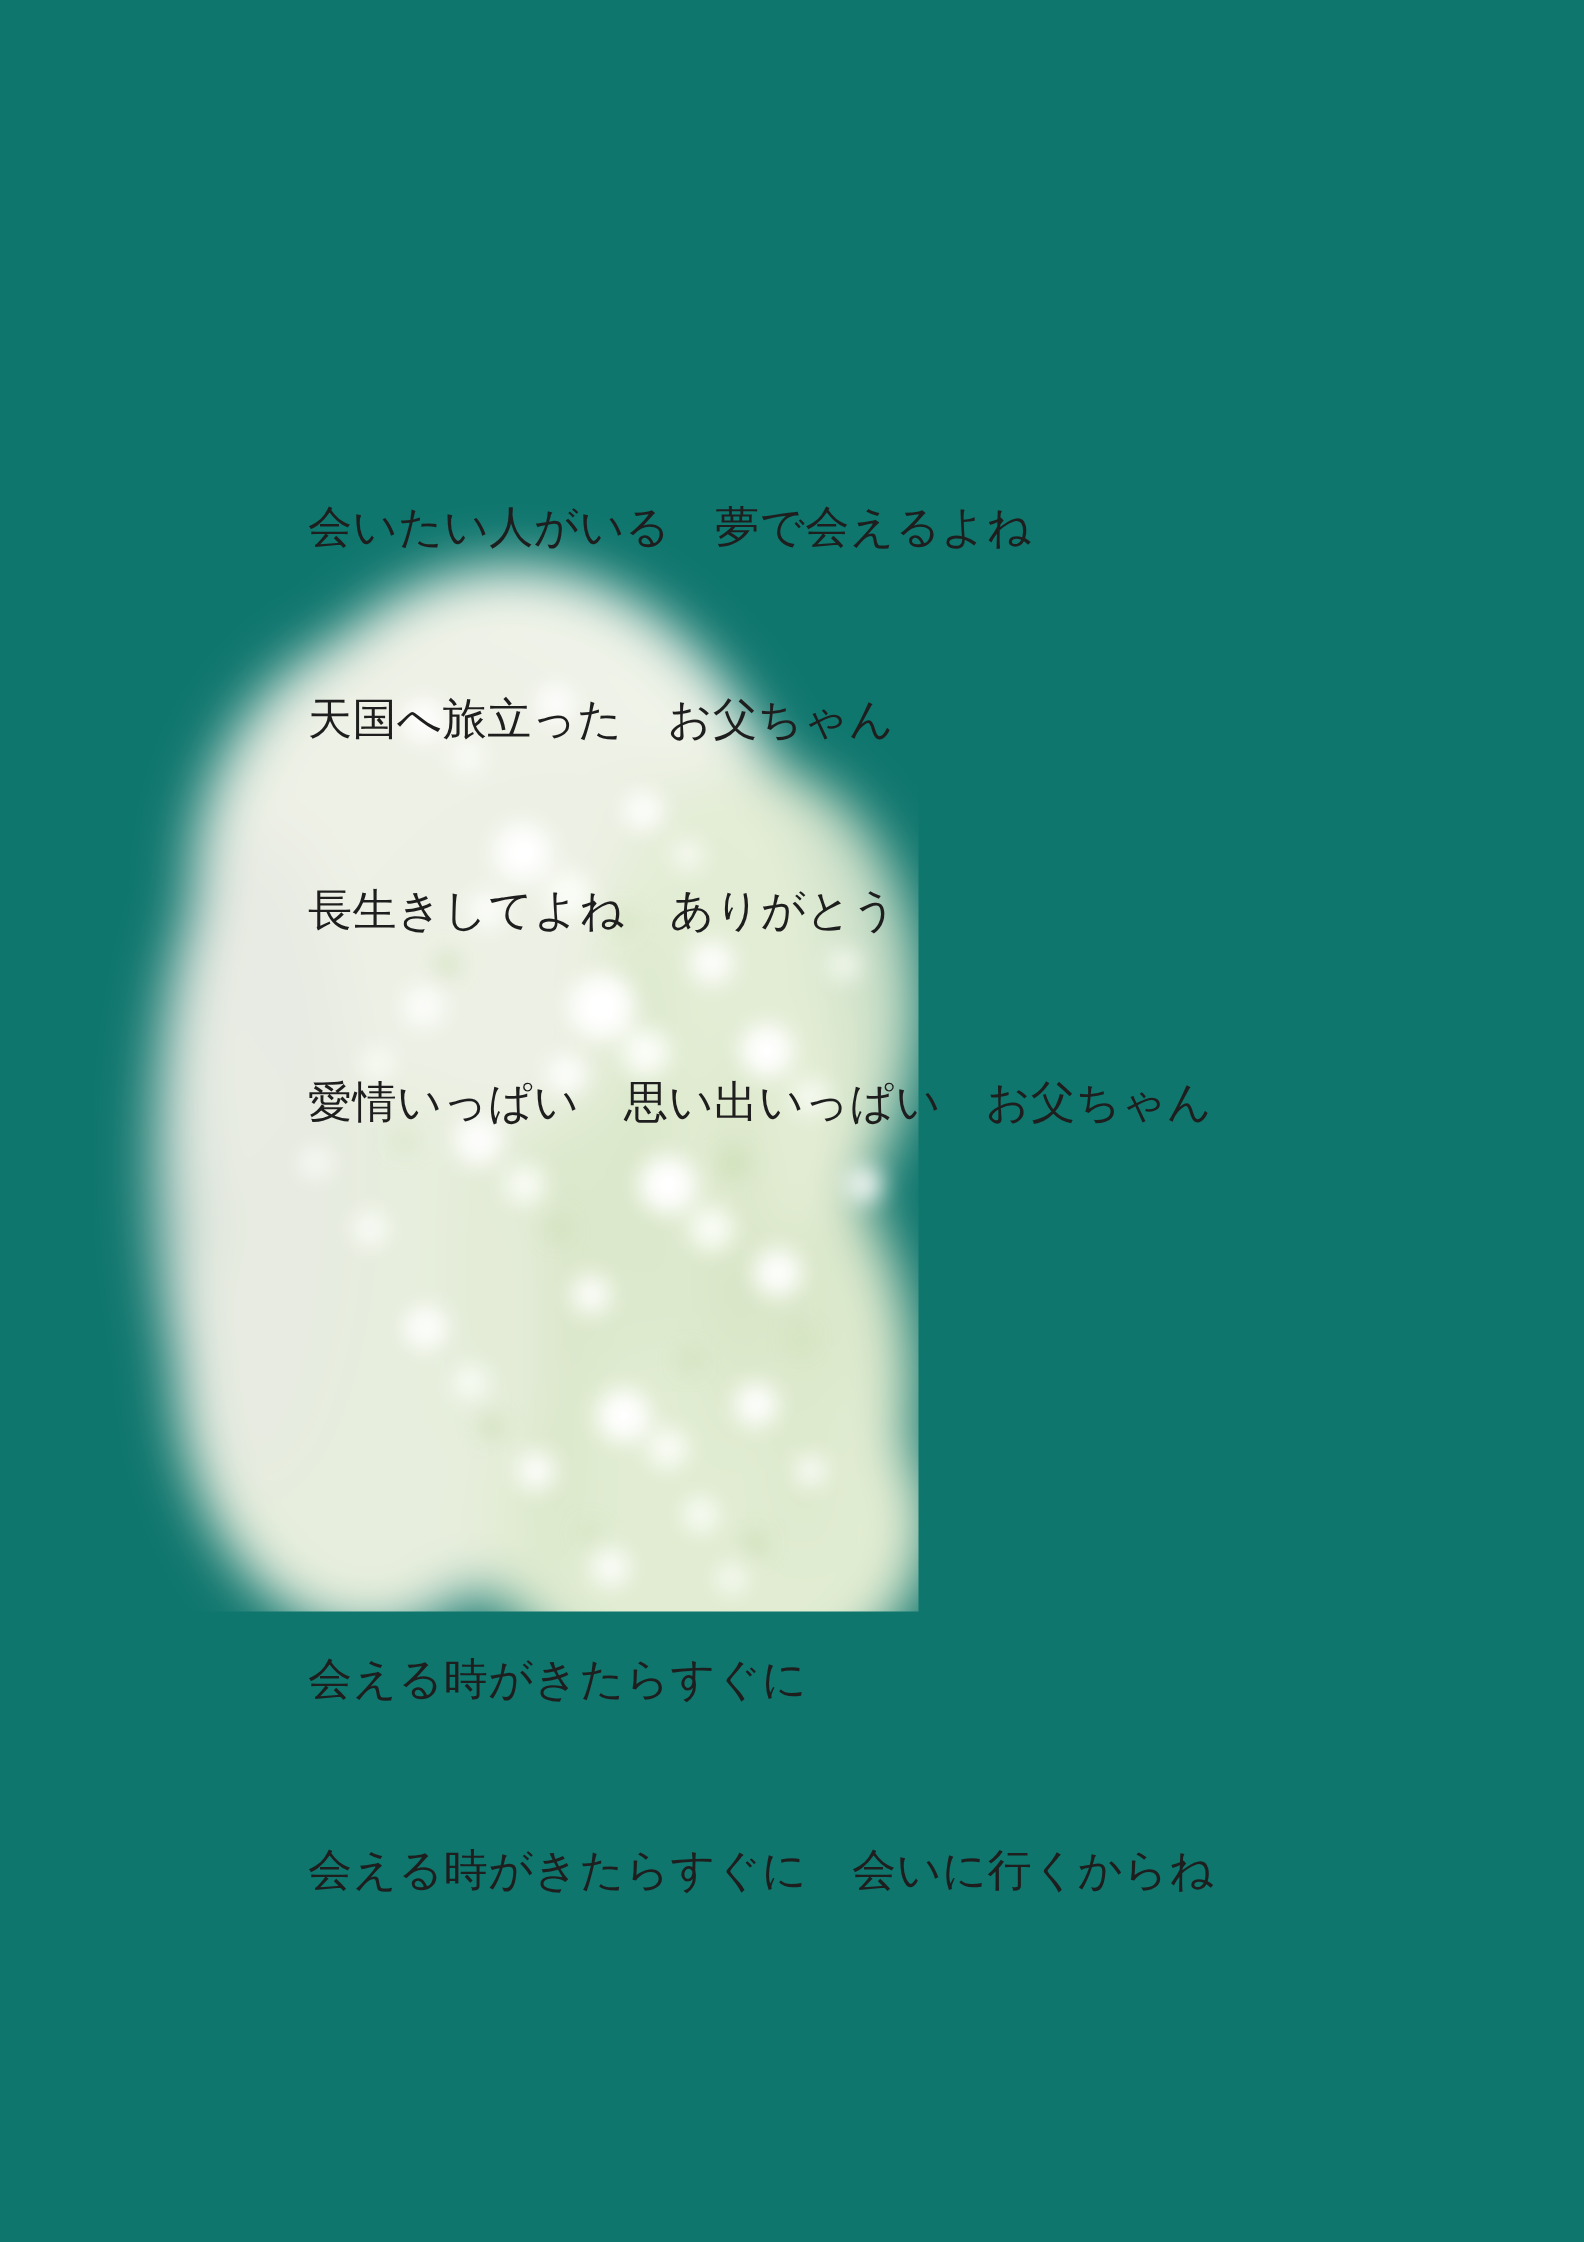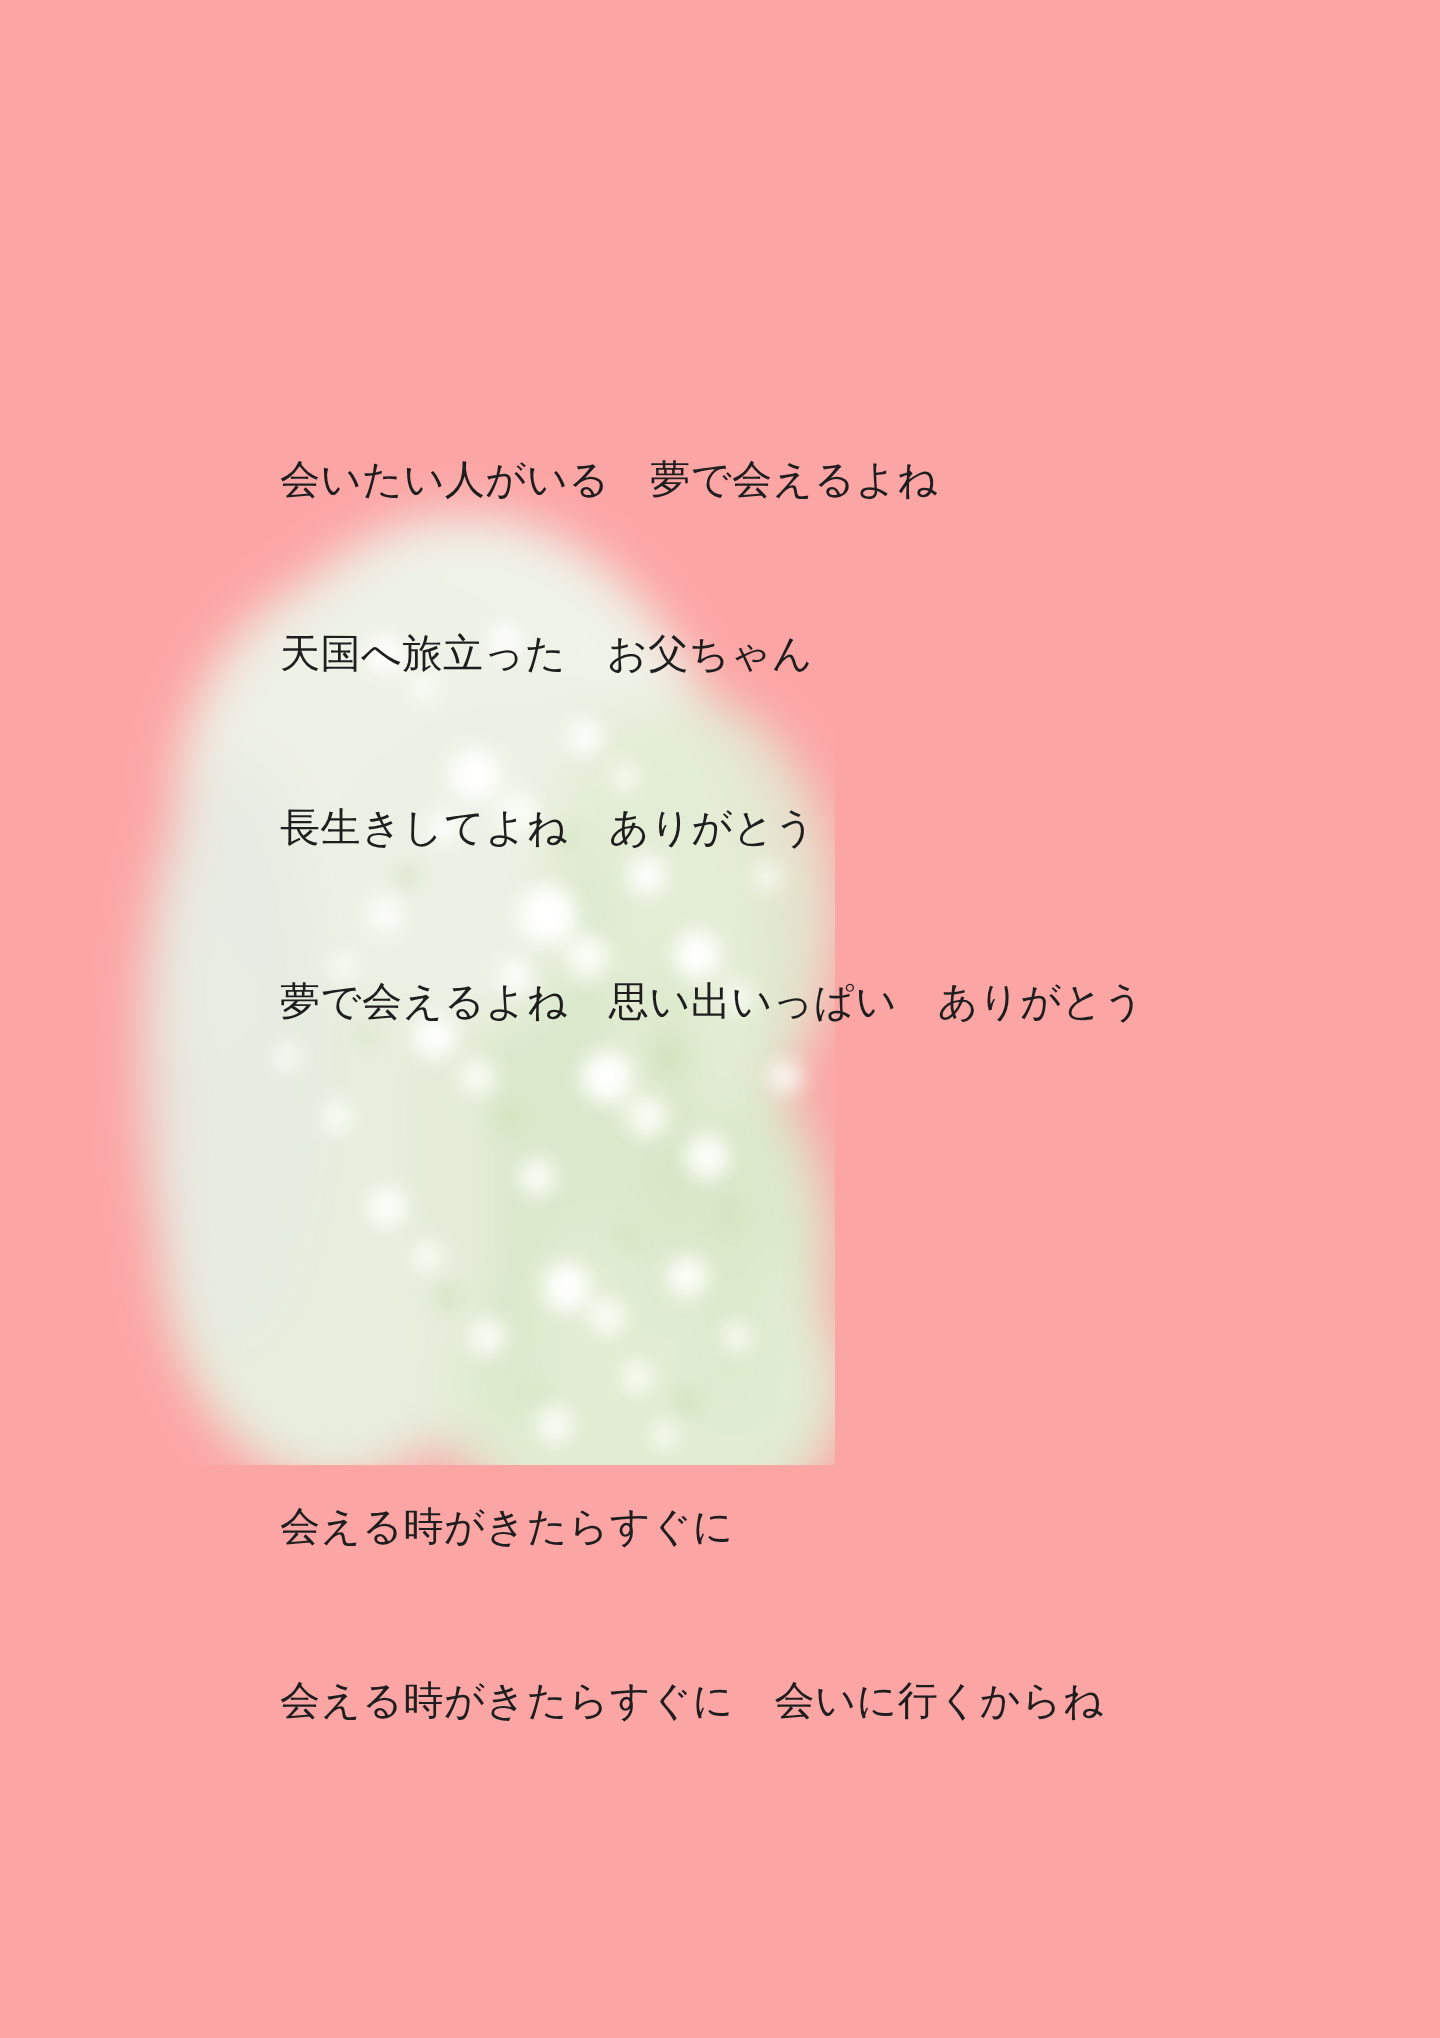--- a/index.html
+++ b/index.html
@@ -5,23 +5,22 @@
   html, body {
     margin: 0;
     padding: 0;
     background: #ffffff;
     font-family: "DejaVu Sans", "Liberation Sans", sans-serif;
   }
   .page {
     position: relative;
     width: 1440px;
     height: 2038px;
-    background: #fca5a5;
+    background: #0f766e;
     overflow: hidden;
-    font-family: Liberation Serif, serif;
   }
   
   .photo {
     position: absolute;
     left: 85px;
     top: 355px;
     width: 750px;
     height: 1110px;
     pointer-events: none;
   }
@@ -127,21 +126,21 @@
       </g>
     </svg>
   </div>
 
   <div class="lyrics">
 
     <div class="stanza">
       <div class="line">会いたい人がいる　夢で会えるよね</div>
       <div class="line">天国へ旅立った　お父ちゃん</div>
       <div class="line">長生きしてよね　ありがとう</div>
-      <div class="line">夢で会えるよね　思い出いっぱい　ありがとう</div>
+      <div class="line">愛情いっぱい　思い出いっぱい　お父ちゃん</div>
     </div>
 
     <div class="stanza">
       <div class="line">会える時がきたらすぐに</div>
       <div class="line">会える時がきたらすぐに　会いに行くからね</div>
     </div>
 
     
 
     

